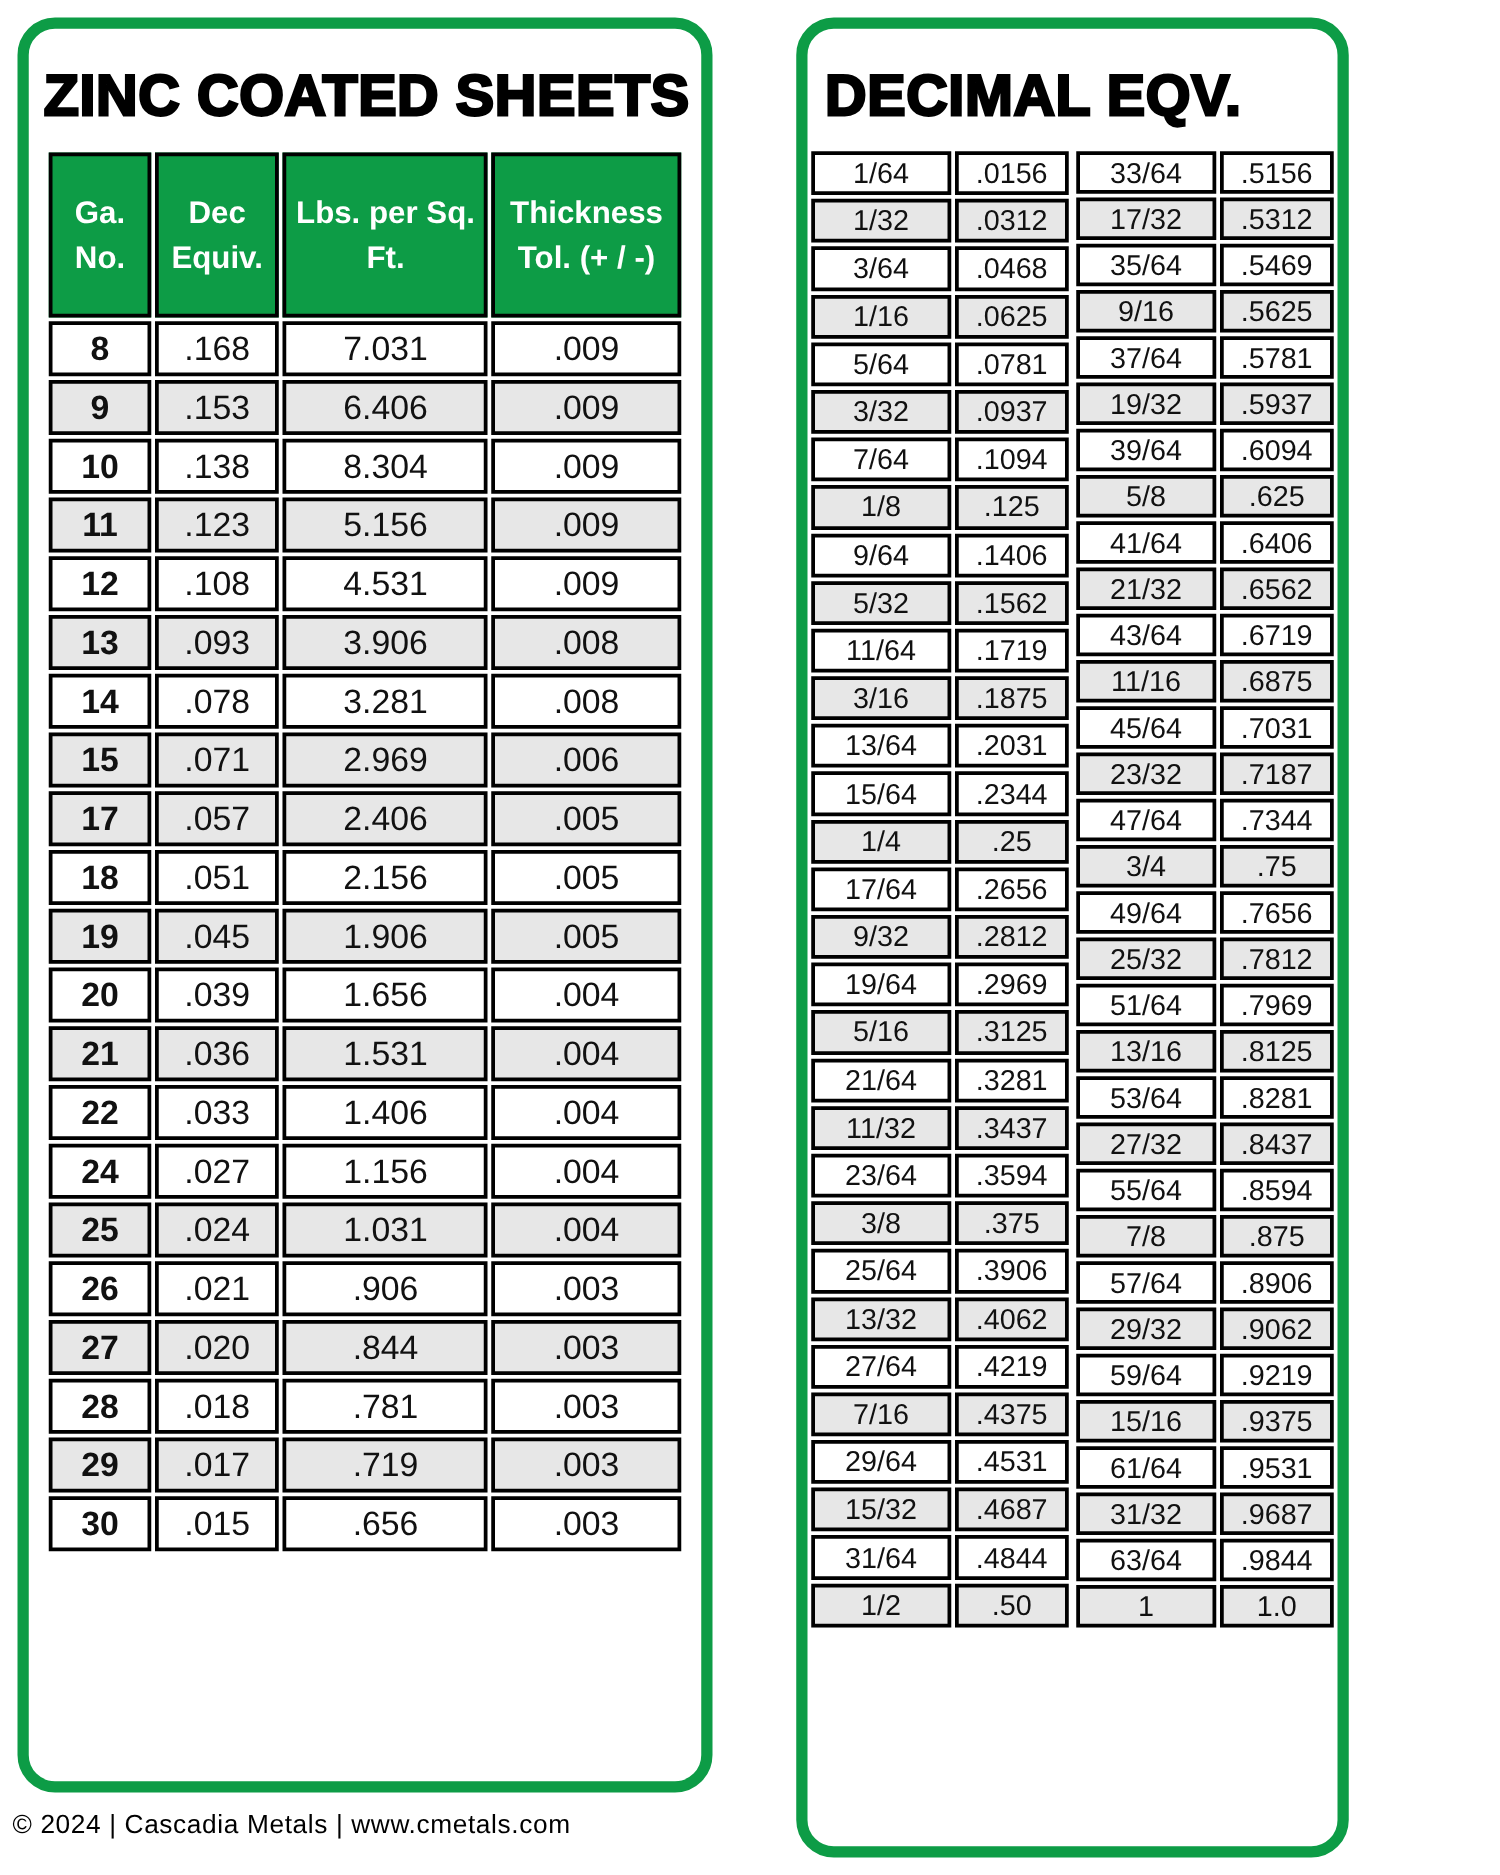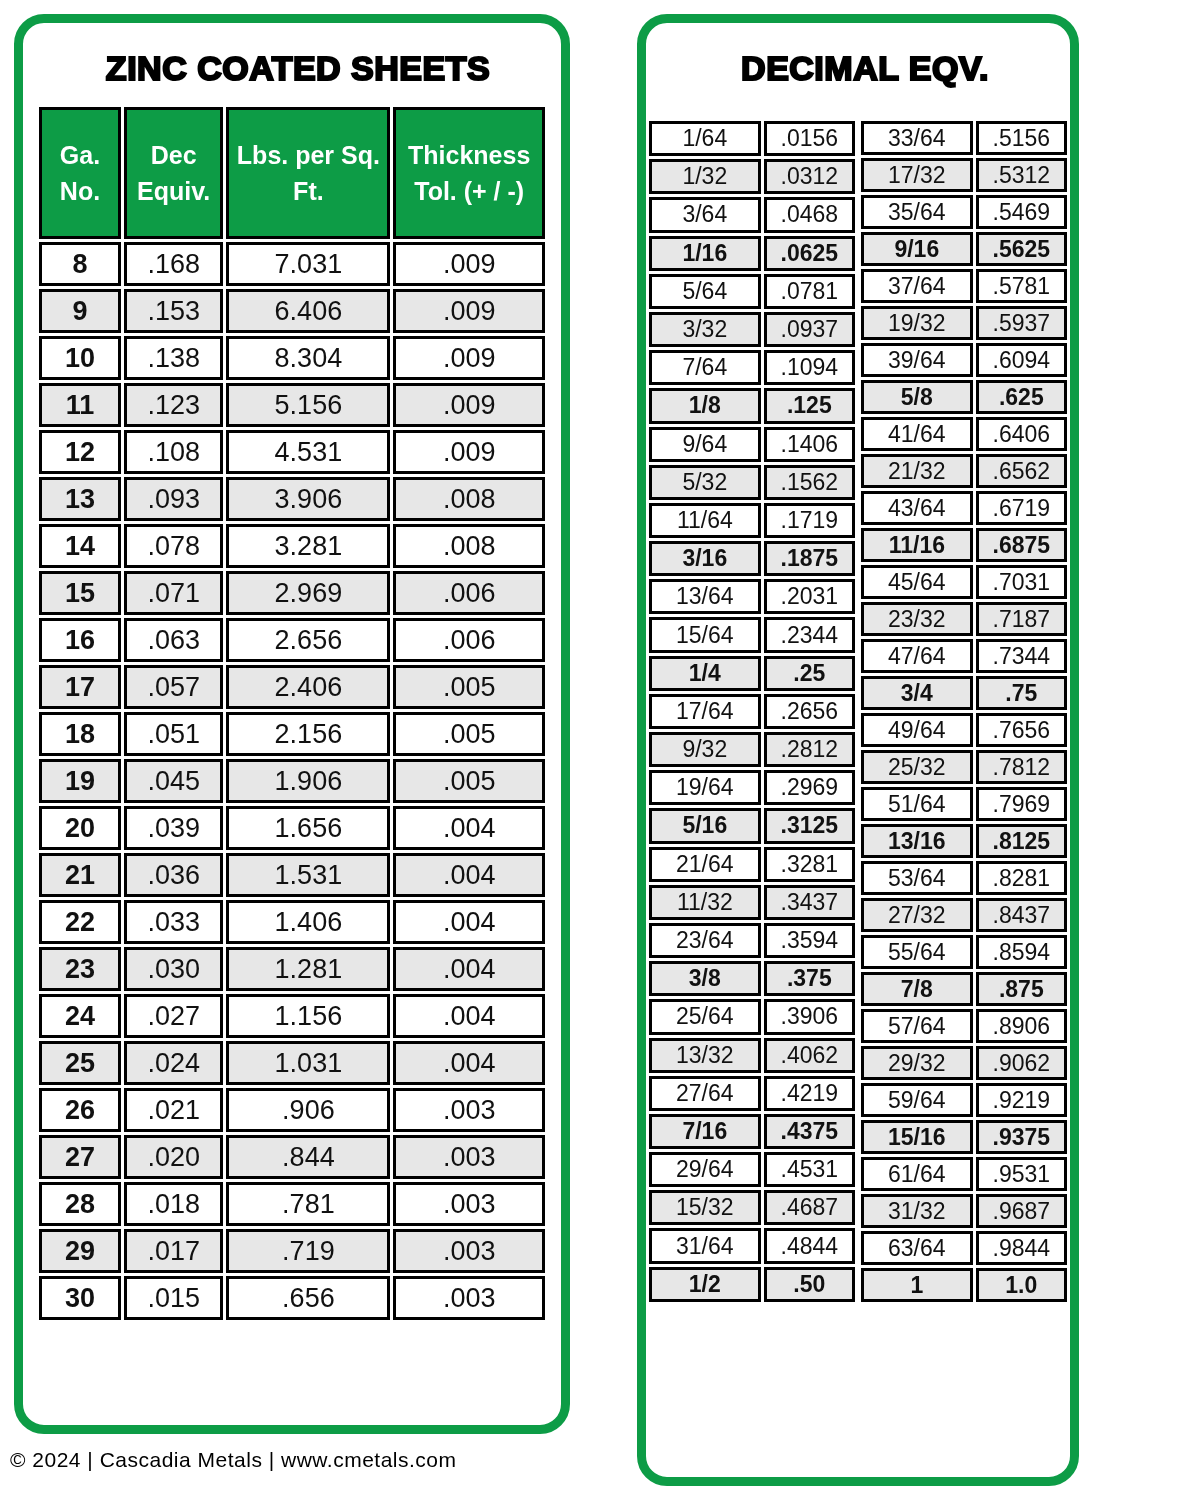--- a/index.html
+++ b/index.html
@@ -20,46 +20,45 @@
     position: absolute;
     border: 9px solid var(--green);
     border-radius: 30px;
     background: #ffffff;
   }
   #zinc-card    { left: 14px;  top: 14px; width: 556px; height: 1420px; }
   #decimal-card { left: 637px; top: 14px; width: 442px; height: 1472px; }
 
   .panel-title {
     font-weight: bold;
-    font-size: 34px;
+    font-size: 46px;
     letter-spacing: 0.5px;
     color: #000;
     -webkit-text-stroke: 2.2px #000;
     margin: 26px 0 0 12px;
     white-space: nowrap;
-    text-align: center;
   }
   #decimal-card .panel-title { margin-left: 14px; }
 
   
   table {
     border-collapse: separate;
     border-spacing: 3px;
     table-layout: fixed;
   }
   td, th {
     border: 3px solid var(--line);
     text-align: center;
     vertical-align: middle;
     background: #ffffff;
     padding: 0;
     overflow: hidden;
   }
   tr.alt td { background: var(--row-alt); }
-  tr.milestone td { font-weight: bold; }
+  tr.milestone td { font-weight: normal; }
 
   
   #zinc-table { margin: 16px auto 0 auto; width: 512px; }
   #zinc-table th {
     background: var(--green);
     color: #ffffff;
     font-weight: bold;
     font-size: 25px;
     line-height: 1.45;
     height: 132px;
@@ -171,26 +170,20 @@
             <td>.078</td>
             <td>3.281</td>
             <td>.008</td>
           </tr>
           <tr class="alt">
             <td class="gauge">15</td>
             <td>.071</td>
             <td>2.969</td>
             <td>.006</td>
           </tr>
-          <tr>
-            <td class="gauge">16</td>
-            <td>.063</td>
-            <td>2.656</td>
-            <td>.006</td>
-          </tr>
           <tr class="alt">
             <td class="gauge">17</td>
             <td>.057</td>
             <td>2.406</td>
             <td>.005</td>
           </tr>
           <tr>
             <td class="gauge">18</td>
             <td>.051</td>
             <td>2.156</td>
@@ -211,26 +204,20 @@
           <tr class="alt">
             <td class="gauge">21</td>
             <td>.036</td>
             <td>1.531</td>
             <td>.004</td>
           </tr>
           <tr>
             <td class="gauge">22</td>
             <td>.033</td>
             <td>1.406</td>
-            <td>.004</td>
-          </tr>
-          <tr class="alt">
-            <td class="gauge">23</td>
-            <td>.030</td>
-            <td>1.281</td>
             <td>.004</td>
           </tr>
           <tr>
             <td class="gauge">24</td>
             <td>.027</td>
             <td>1.156</td>
             <td>.004</td>
           </tr>
           <tr class="alt">
             <td class="gauge">25</td>

